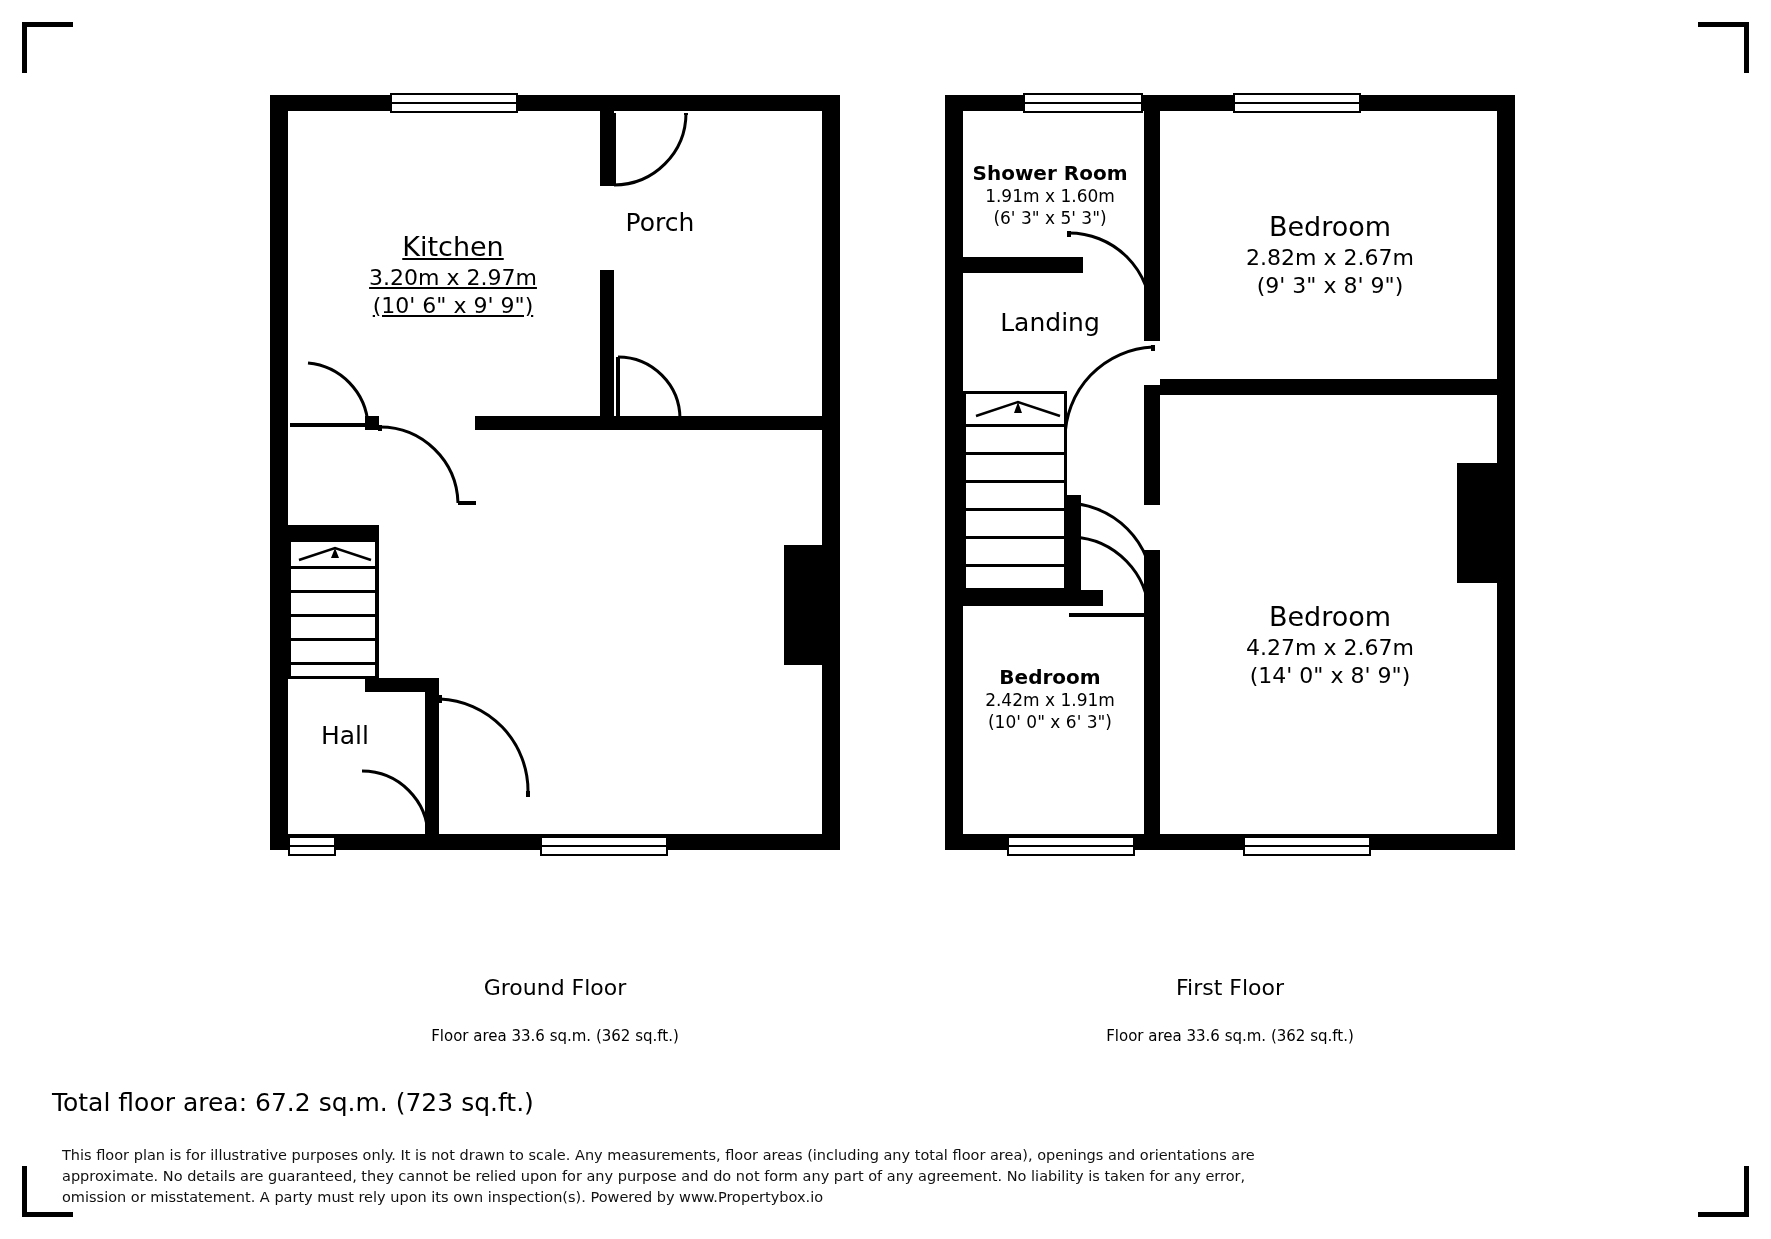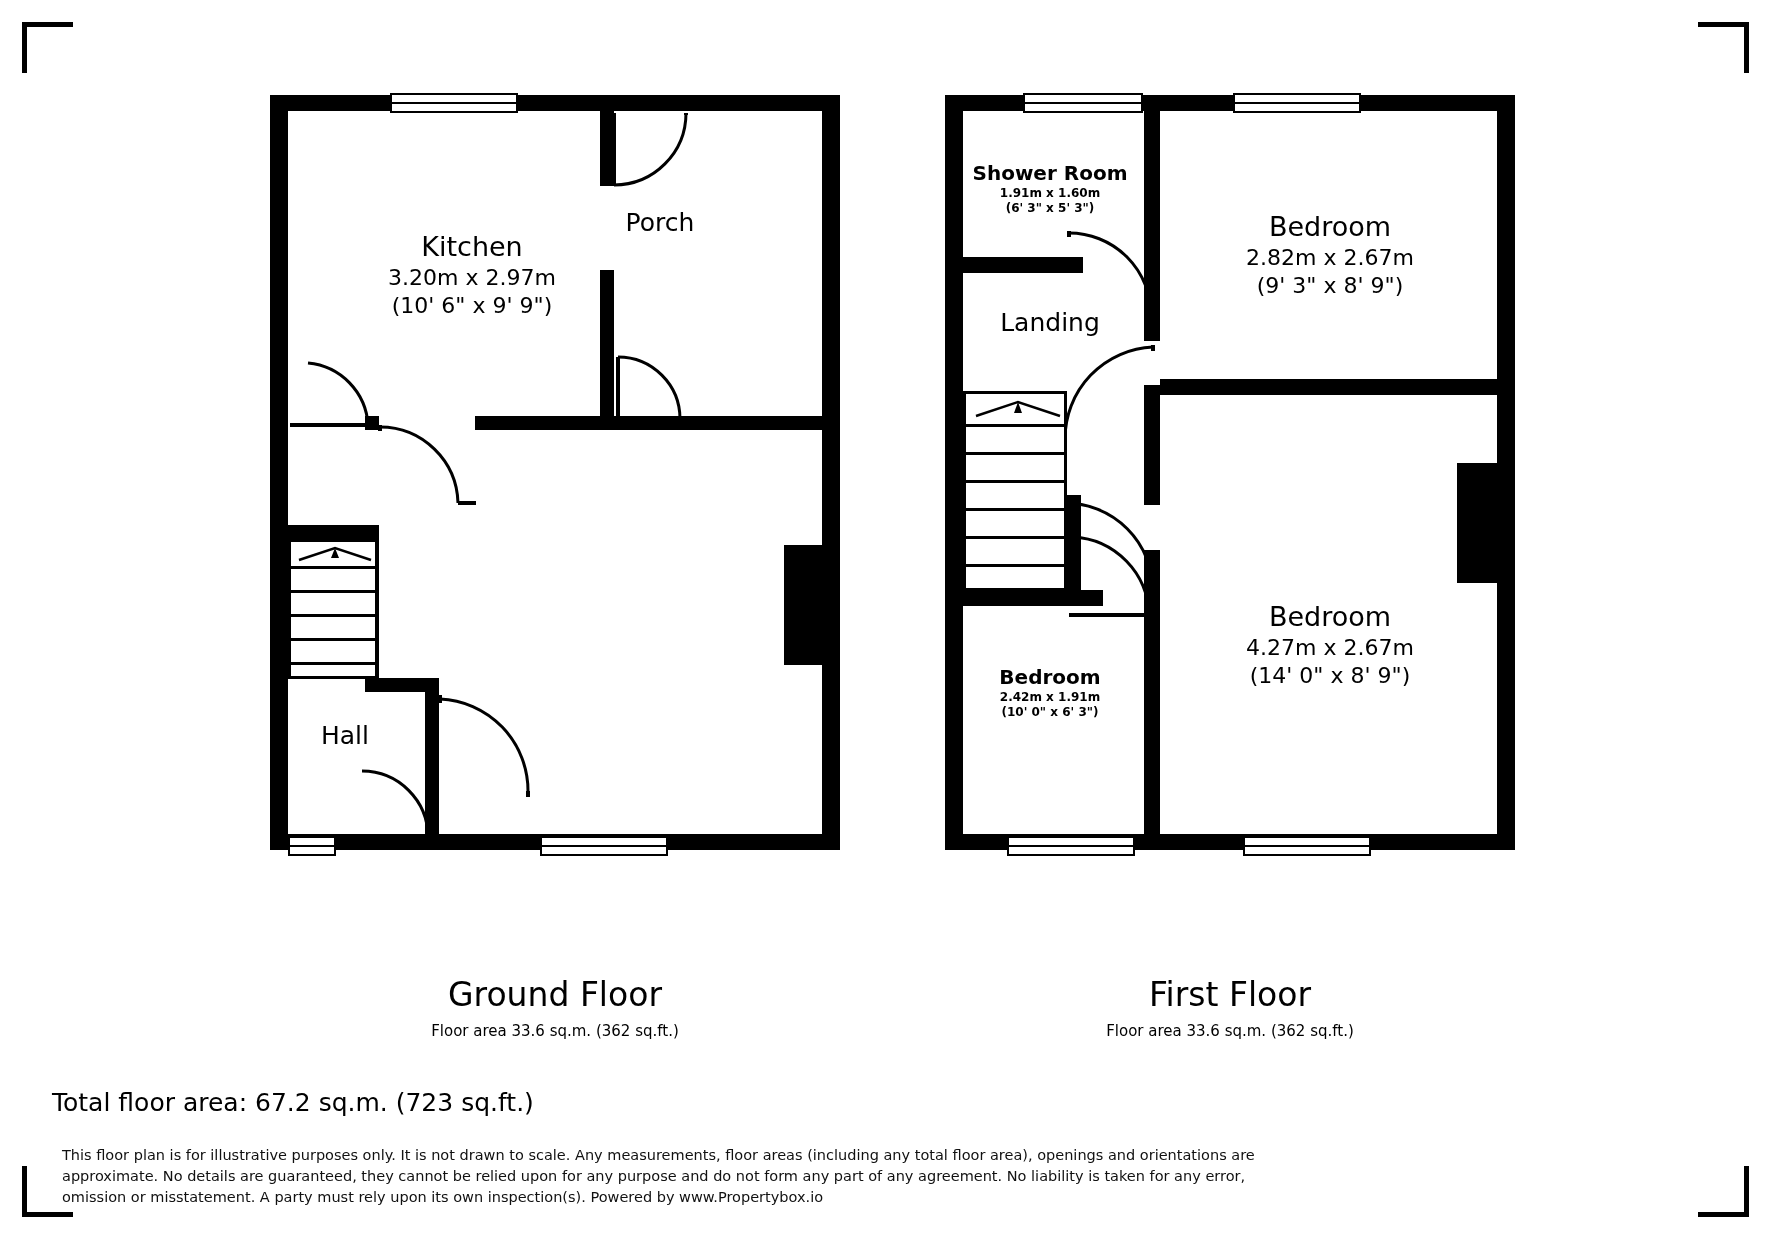--- a/index.html
+++ b/index.html
@@ -89,33 +89,33 @@
   }
   .label .name {
     display: block;
     font-size: 27px;
   }
   .label .dim {
     display: block;
     font-size: 22px;
   }
   .label.small .name { font-size: 20px; font-weight: bold; }
-  .label.small .dim  { font-size: 12px; font-weight: bold; }
+  .label.small .dim  { font-size: 17px; }
   .label.plain .name { font-size: 25px; }
 
   
   .caption {
     position: absolute;
     text-align: center;
     width: 570px;
   }
   .caption .title {
     display: block;
-    font-size: 33px;
-    margin-bottom: 8px;
+    font-size: 22px;
+    margin-bottom: 27px;
   }
   .caption .area {
     display: block;
     font-size: 15px;
   }
   .caption-ground { left: 270px; top: 975px; }
   .caption-first  { left: 945px; top: 975px; }
 
   .total {
     position: absolute;
@@ -218,21 +218,21 @@
       <div class="tread" style="top:48px;"></div>
       <div class="tread" style="top:72px;"></div>
       <div class="tread" style="top:96px;"></div>
       <div class="tread" style="top:120px;"></div>
       <svg style="position:absolute; left:0; top:0;" width="90" height="26" viewBox="0 0 90 26">
         <path d="M8 18 L44 6 L80 18" stroke="#000" stroke-width="2.5" fill="none"></path>
         <path d="M44 6 L40 16 L48 16 Z" fill="#000"></path>
       </svg>
     </div>
 
-    <div class="label" style="left:62px; top:135px; width:280px;">
+    <div class="label" style="left:43px; top:135px; width:280px;text-decoration:underline;">
       <span class="name">Kitchen</span>
       <span class="dim">3.20m x 2.97m</span>
       <span class="dim">(10' 6" x 9' 9")</span>
     </div>
 
     <div class="label plain" style="left:300px; top:112px; width:180px;">
       <span class="name">Porch</span>
     </div>
 
 

